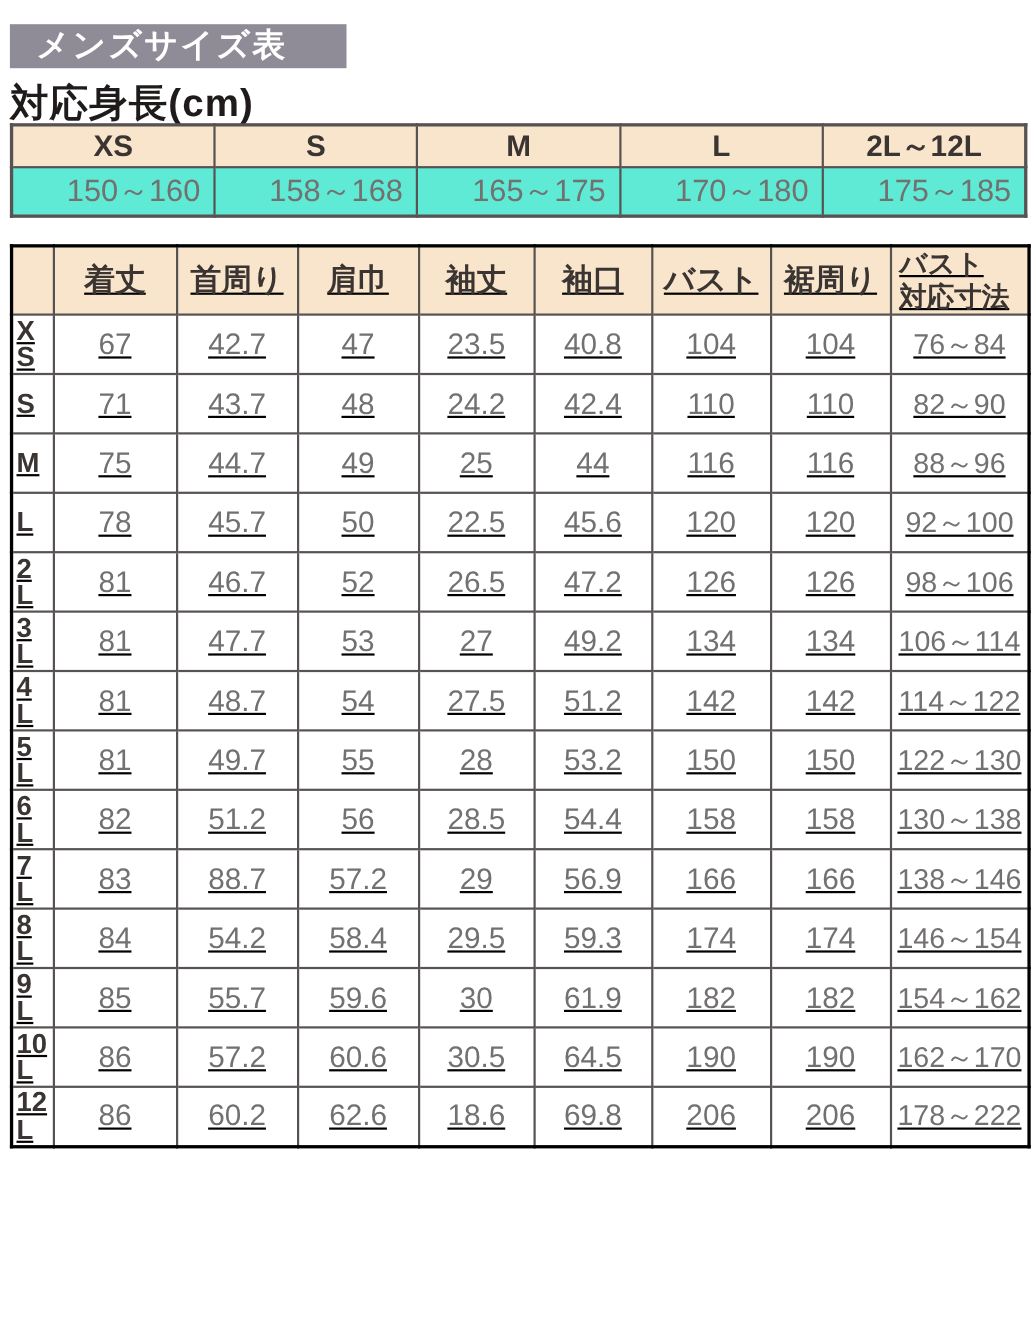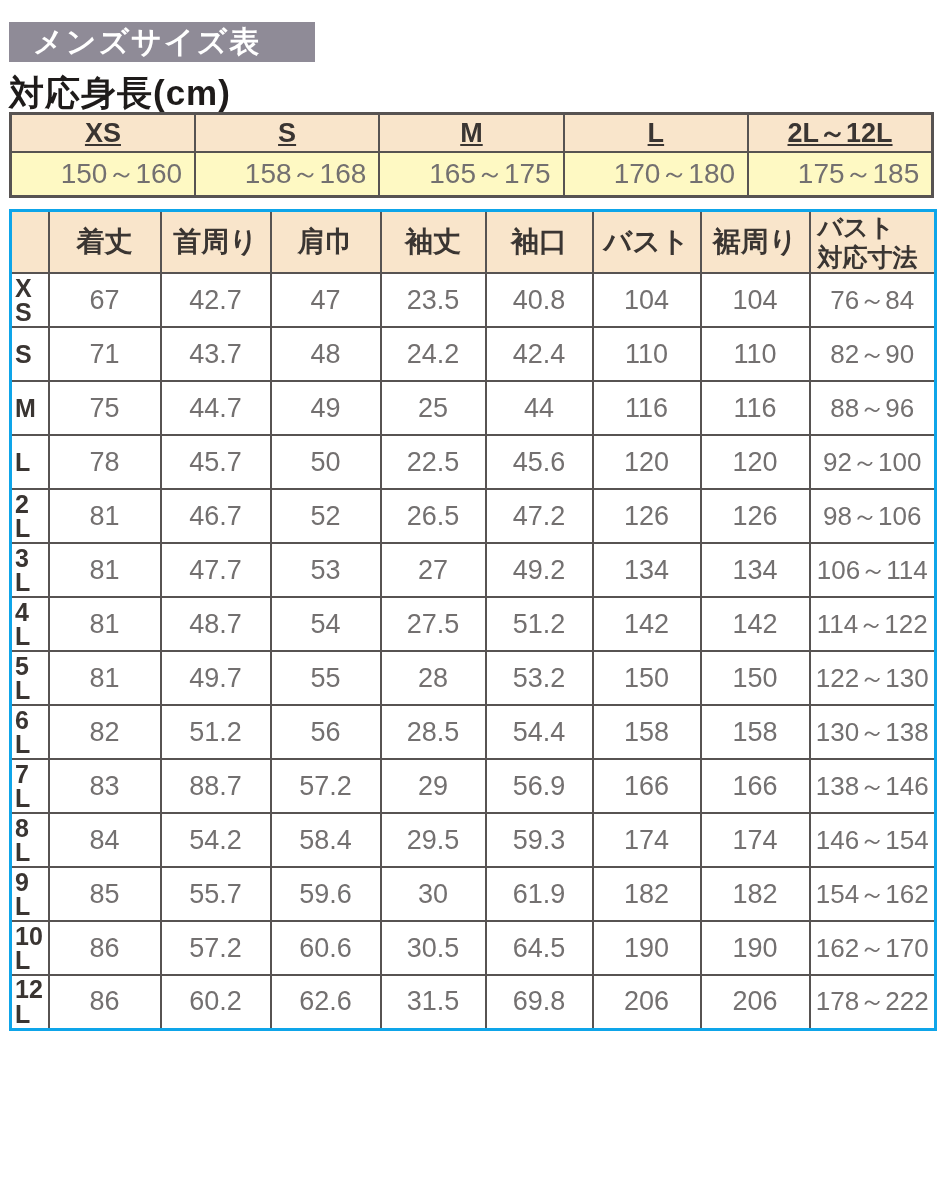--- a/index.html
+++ b/index.html
@@ -37,35 +37,36 @@
   .height-table {
     position: absolute; left: 9px; top: 112px;
     width: 925px;
     border: 3px solid #575352;
   }
   .height-table th {
     background: #f9e5cb;
     height: 34px;
     font-size: 27px; font-weight: 600;
     color: #3a3532;
-    vertical-align: middle; text-decoration: underline;
+    vertical-align: middle;
   }
   .height-table td {
-    background: #fef9c3;
+    background: #5eead4;
     height: 44px;
     font-size: 28px; font-weight: normal;
     color: #737070;
     text-align: center; vertical-align: middle; padding-left: 37px;
   }
 
   
   .main-table {
-    position: absolute; left: 9px; top: 209px;
+    position: absolute; left: 9px; top: 222px;
     width: 925px;
-    border: 3px solid #0ea5e9;
+    border: 3px solid #000000;
+    text-decoration: underline;
   }
   .main-table thead th {
     background: #f9e5cb;
     height: 62px;
     font-size: 28px; font-weight: 600;
     color: #3a3532;
     text-align: center; vertical-align: middle;
   }
   .main-table thead th.col-bust-range {
     font-size: 25px;
@@ -311,21 +312,21 @@
           <td>190</td>
           <td>190</td>
           <td class="range-cell">162～170</td>
         </tr>
         <tr>
           <td class="size-cell">12
 L</td>
           <td>86</td>
           <td>60.2</td>
           <td>62.6</td>
-          <td>31.5</td>
+          <td>18.6</td>
           <td>69.8</td>
           <td>206</td>
           <td>206</td>
           <td class="range-cell">178～222</td>
         </tr>
       </tbody>
   </table>
 
 </div>
 

